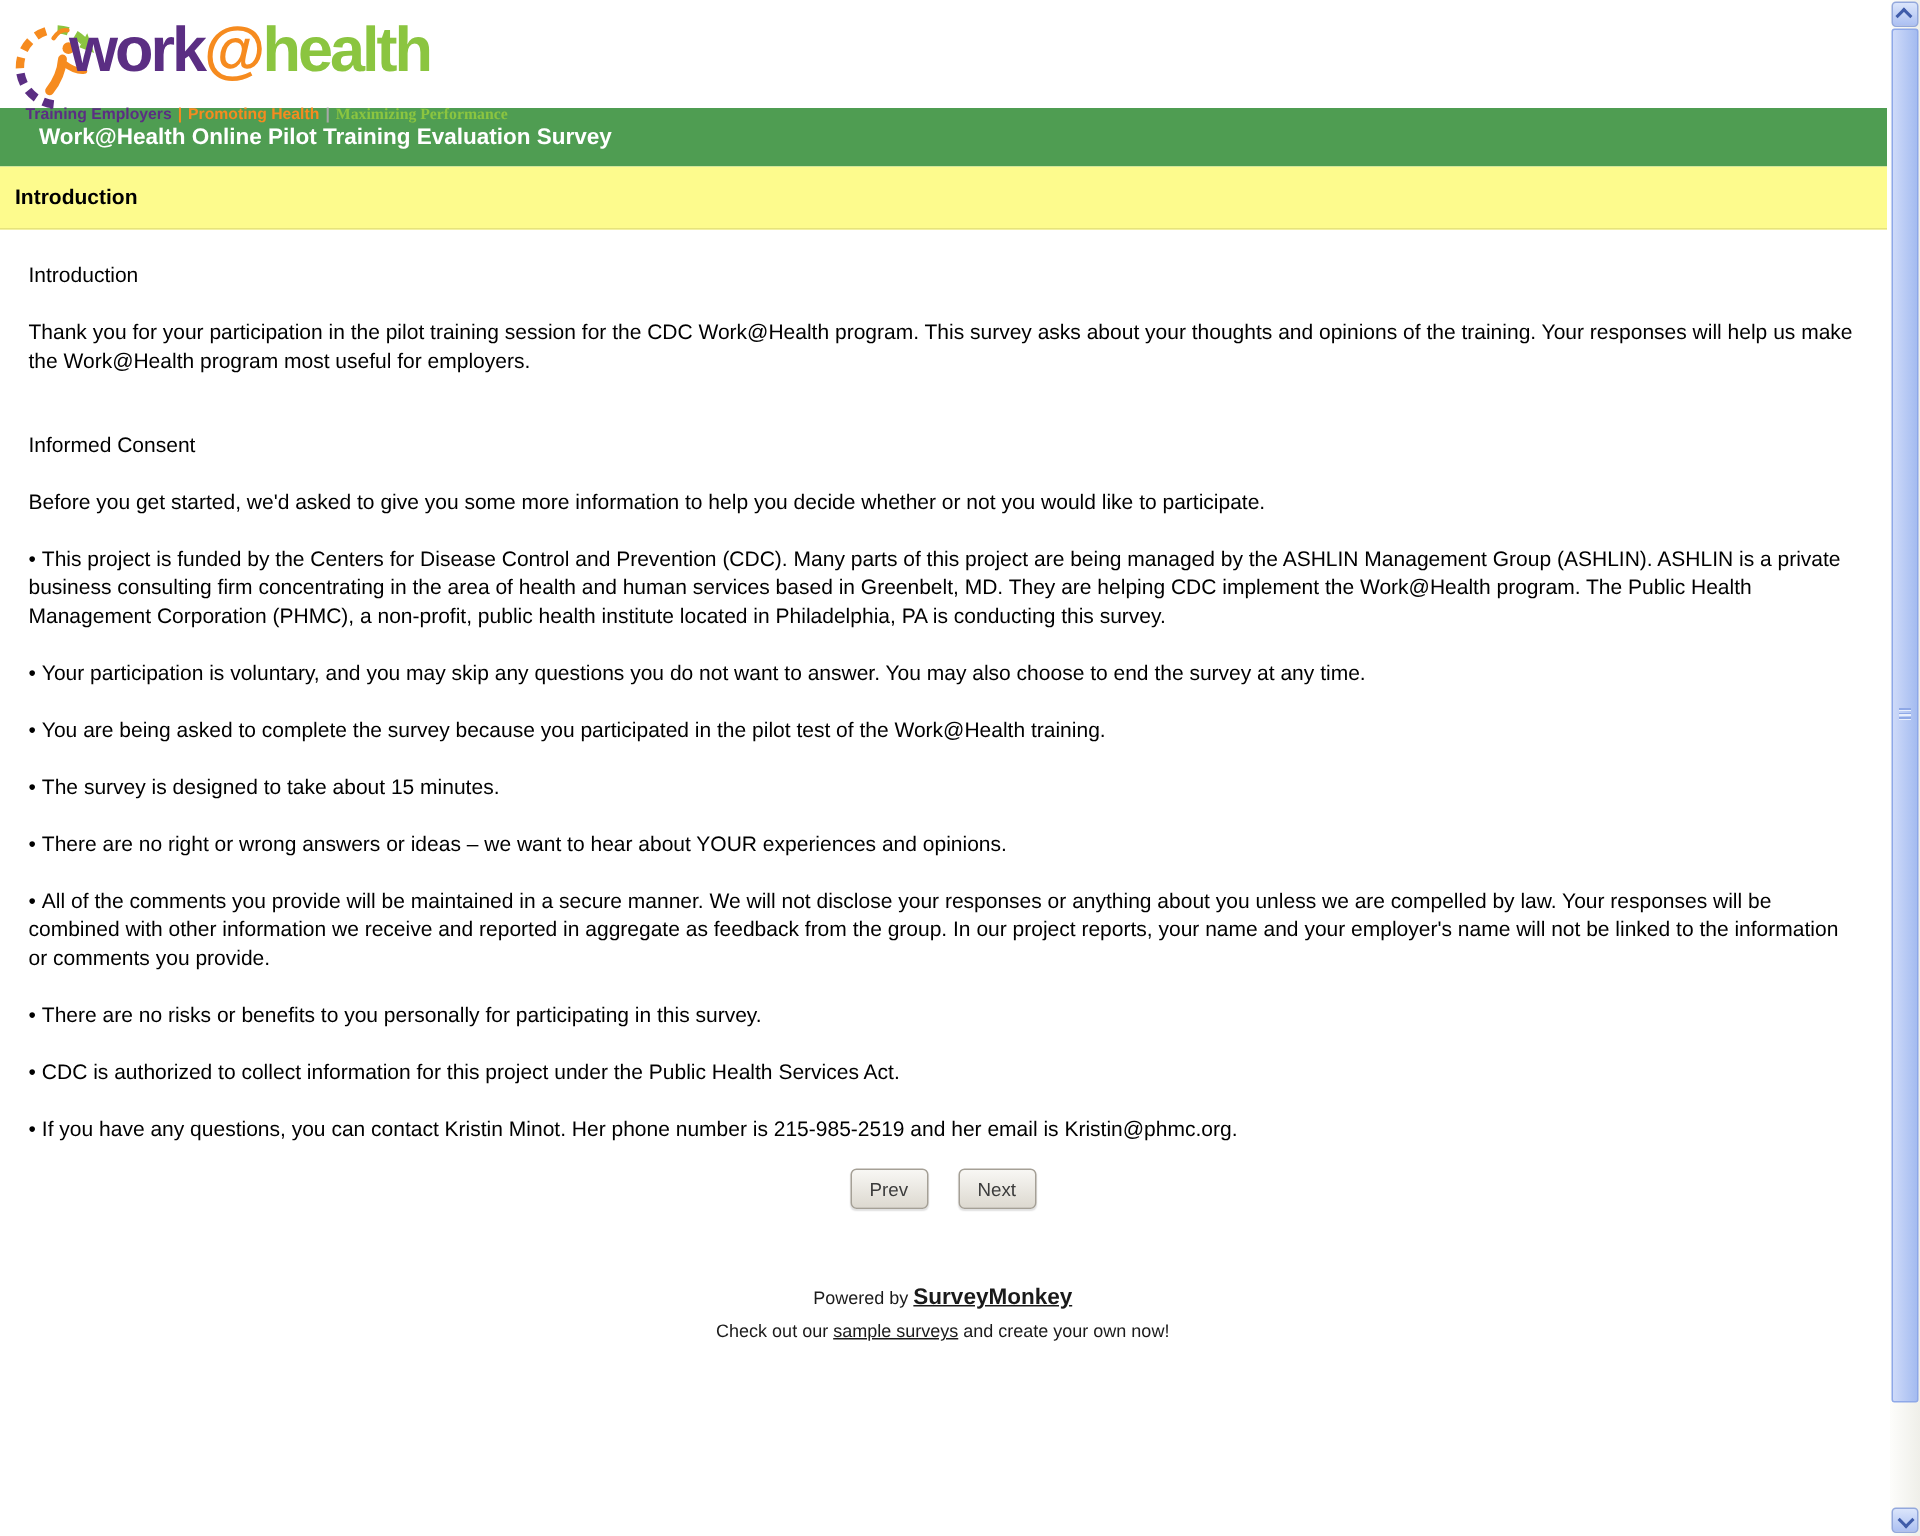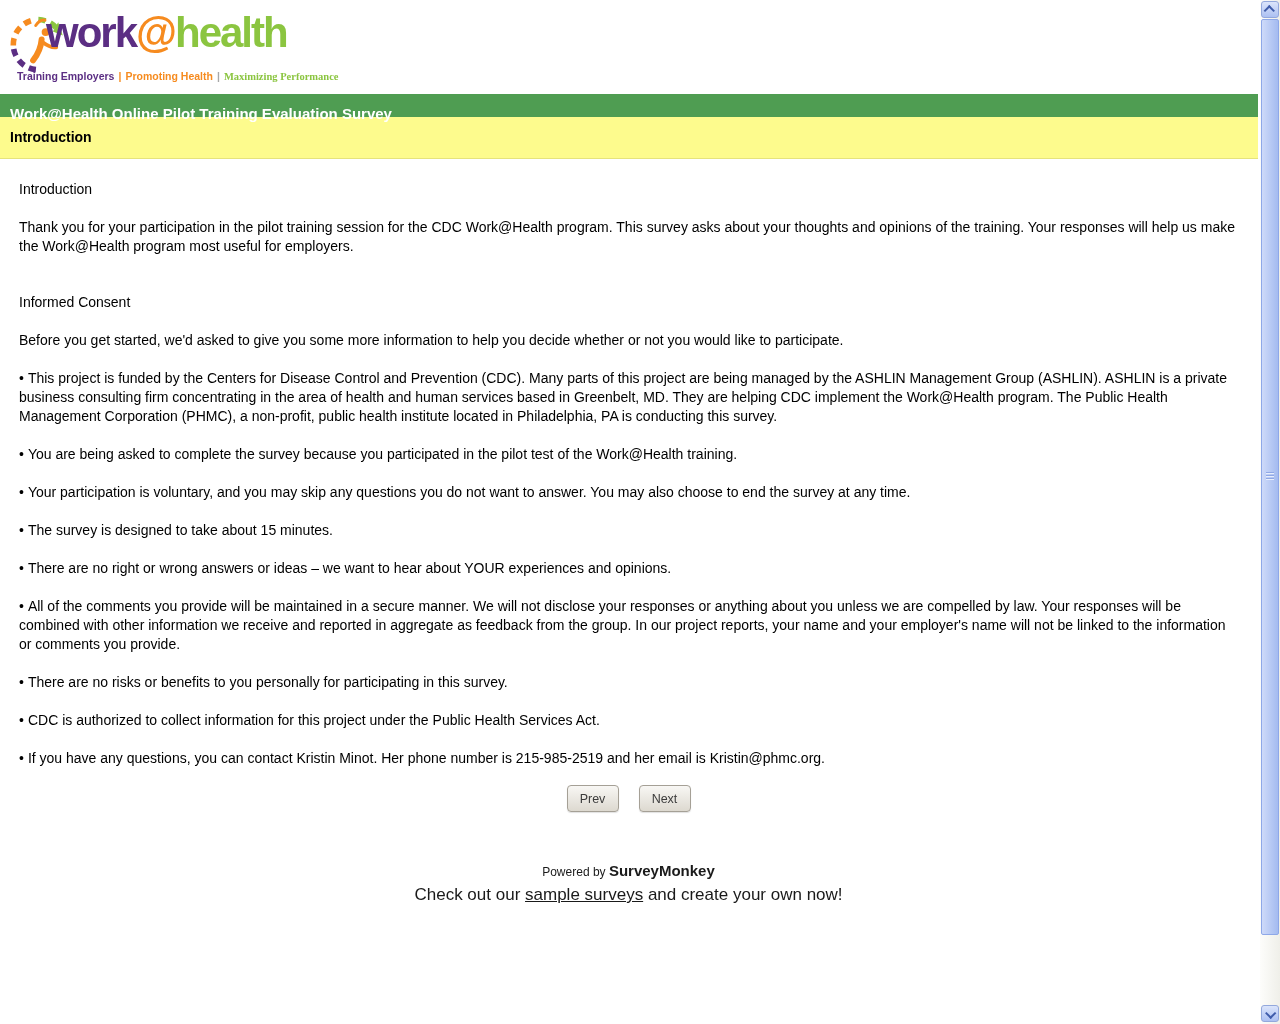--- a/index.html
+++ b/index.html
@@ -5,37 +5,37 @@
   html, body { margin:0; padding:0; }
   body {
     width:1280px; height:1024px; position:relative; overflow:hidden;
     background:#ffffff;
     font-family:"Liberation Sans", sans-serif;
     color:#000;
   }
   .page { position:absolute; left:0; top:0; width:1258px; }
 
   
-  .logo-area { position:relative; height:94px; background:#fff;padding-left:16px; }
+  .logo-area { position:relative; height:72px; background:#fff;padding-left:16px; }
   .logo-icon { position:absolute; left:8px; top:6px; width:66px; height:72px; }
   .brand { position:absolute; left:46px; top:12px; font-size:42px; font-weight:bold; letter-spacing:-2px; line-height:1; white-space:nowrap; }
   .brand .w-work   { color:#5b2e83; }
   .brand .w-at     { color:#f68b1f; }
   .brand .w-health { color:#8bc540; }
   .tagline { position:absolute; left:17px; top:70px; font-size:10.5px; font-weight:bold; white-space:nowrap; }
   .tagline .t1 { color:#5b2e83; }
   .tagline .sep1 { color:#f68b1f; padding:0 4px; }
   .tagline .t2 { color:#f68b1f;margin-top:36px; }
   .tagline .sep2 { color:#a8a8a8; padding:0 4px; }
   .tagline .t3 { color:#8bc540;font-family:Liberation Serif, serif; }
 
   
   .green-bar {
-    height:23px; line-height:39px; background:#4f9d52; color:#ffffff;
-    font-size:15px; font-weight:bold; padding-left:10px;
+    height:39px; line-height:39px; background:#4f9d52; color:#ffffff;
+    font-size:15px; font-weight:bold; padding-left:26px;
   }
   .yellow-bar {
     height:41px; line-height:41px; background:#fdfb8d;
     font-size:14px; font-weight:bold; padding-left:10px;
     border-bottom:1px solid #e6e37c;
   }
 
   
   .content { padding:1px 20px 0 19px; font-size:14px; line-height:19px; }
   .content p { margin:19px 0 0 0; }
@@ -50,22 +50,22 @@
     background:linear-gradient(#f8f7f4, #ddd9d0);
     border:1px solid #a5a096; border-radius:4px;
     font-family:"Liberation Sans", sans-serif; font-size:12.5px; color:#3c3c3c;
     box-shadow:0 1px 1px rgba(0,0,0,0.12);
     cursor:pointer;
   }
 
   
   .footer { margin-top:49px; text-align:center; color:#1a1a1a; }
   .footer .line1 { font-size:12px; }
-  .footer .brand-link { font-size:15px; font-weight:bold; color:#1a1a1a; cursor:pointer; }
-  .footer .line2 { font-size:17px; margin-top:3px; }
+  .footer .brand-link { font-size:15px; font-weight:bold; color:#1a1a1a; text-decoration:underline; cursor:pointer; }
+  .footer .line2 { font-size:12px; margin-top:3px; }
   .footer .samples-link { color:#1a1a1a; text-decoration:underline; cursor:pointer; }
 
   
   .scrollbar {
     position:absolute; right:0; top:0; width:22px; height:1024px;
     background:linear-gradient(90deg, #fdfdfb, #efefe9);
     border-left:2px solid #ffffff;
     box-sizing:border-box;
   }
   .sb-btn {
@@ -131,24 +131,24 @@
     <p class="first">Introduction</p>
     <p>Thank you for your participation in the pilot training session for the CDC Work@Health program. This survey asks about your thoughts and opinions of the training. Your responses will help us make the Work@Health program most useful for employers.</p>
     <p class="consent-heading">Informed Consent</p>
     <p>Before you get started, we'd asked to give you some more information to help you decide whether or not you would like to participate.</p>
 
     <div>
         <p class="bullet">
         <span class="marker">•</span><span>This project is funded by the Centers for Disease Control and Prevention (CDC). Many parts of this project are being managed by the ASHLIN Management Group (ASHLIN). ASHLIN is a private business consulting firm concentrating in the area of health and human services based in Greenbelt, MD. They are helping CDC implement the Work@Health program. The Public Health Management Corporation (PHMC), a non-profit, public health institute located in Philadelphia, PA is conducting this survey.</span>
       </p>
         <p class="bullet">
-        <span class="marker">•</span><span>You are being asked to complete the survey because you participated in the pilot test of the Work@Health training.</span>
+        <span class="marker">•</span><span>Your participation is voluntary, and you may skip any questions you do not want to answer. You may also choose to end the survey at any time.</span>
       </p>
         <p class="bullet">
-        <span class="marker">•</span><span>Your participation is voluntary, and you may skip any questions you do not want to answer. You may also choose to end the survey at any time.</span>
+        <span class="marker">•</span><span>You are being asked to complete the survey because you participated in the pilot test of the Work@Health training.</span>
       </p>
         <p class="bullet">
         <span class="marker">•</span><span>The survey is designed to take about 15 minutes.</span>
       </p>
         <p class="bullet">
         <span class="marker">•</span><span>There are no right or wrong answers or ideas – we want to hear about YOUR experiences and opinions.</span>
       </p>
         <p class="bullet">
         <span class="marker">•</span><span>All of the comments you provide will be maintained in a secure manner. We will not disclose your responses or anything about you unless we are compelled by law. Your responses will be combined with other information we receive and reported in aggregate as feedback from the group. In our project reports, your name and your employer's name will not be linked to the information or comments you provide.</span>
       </p>

